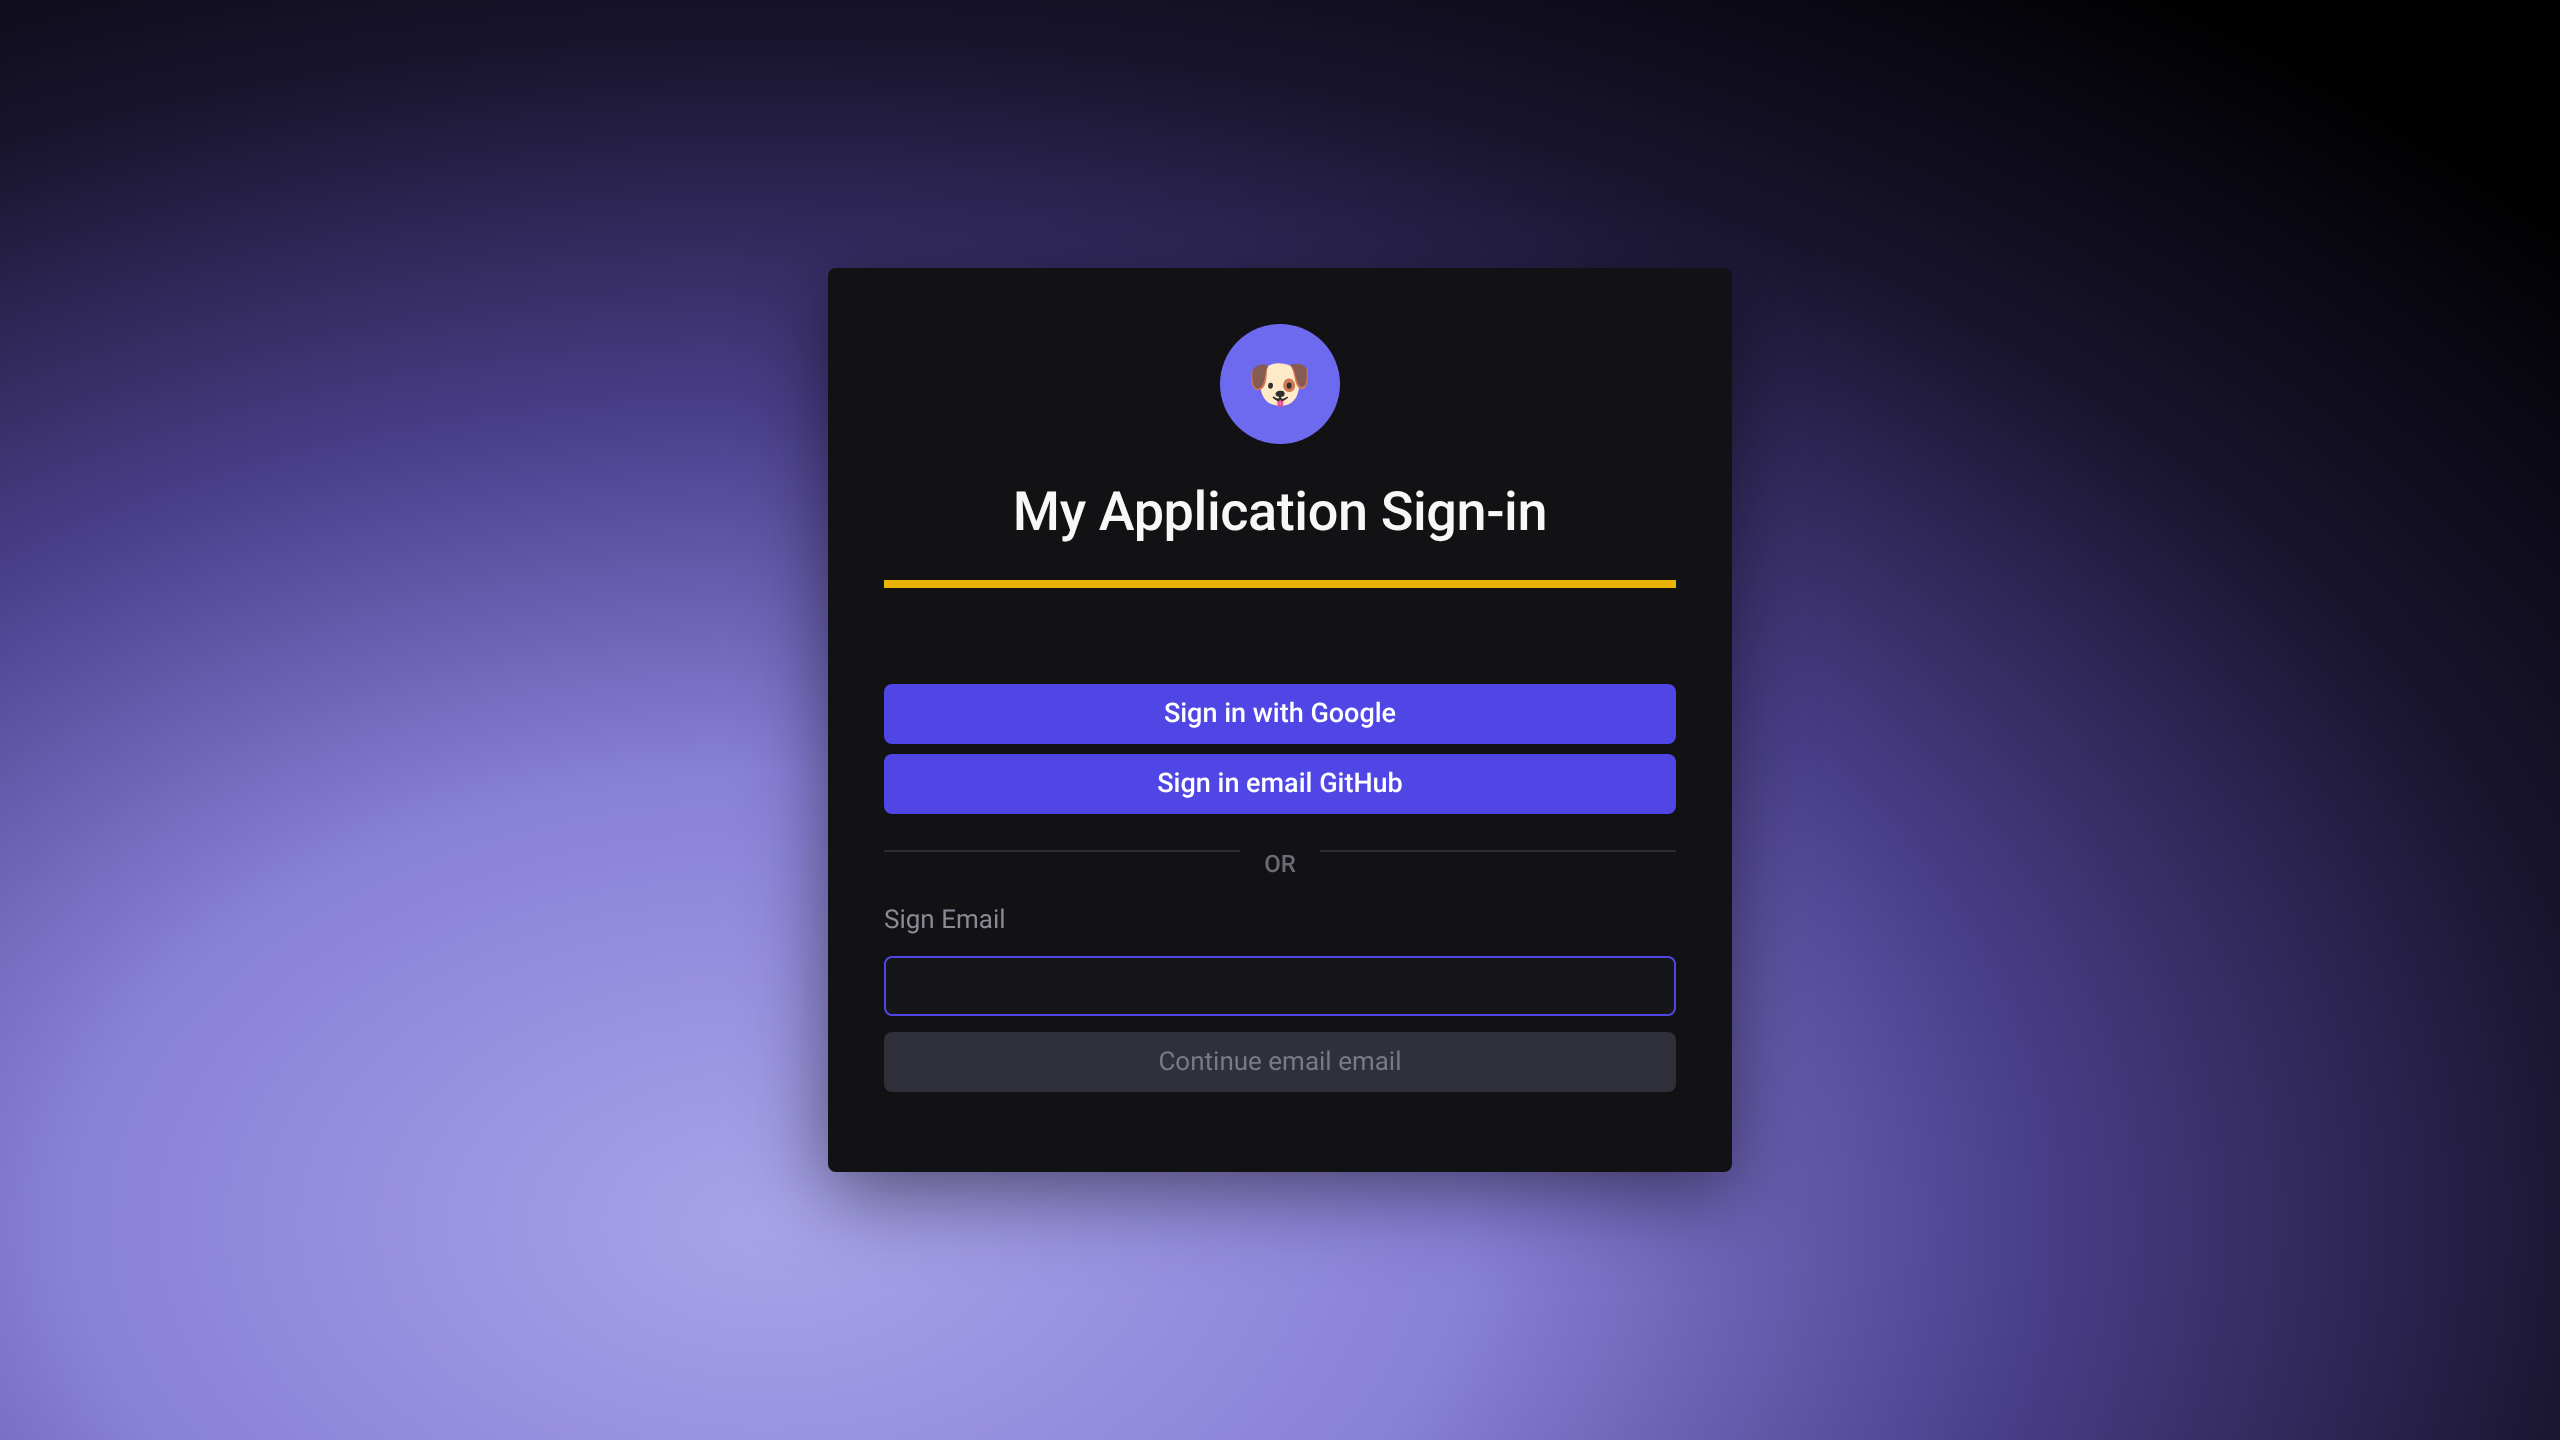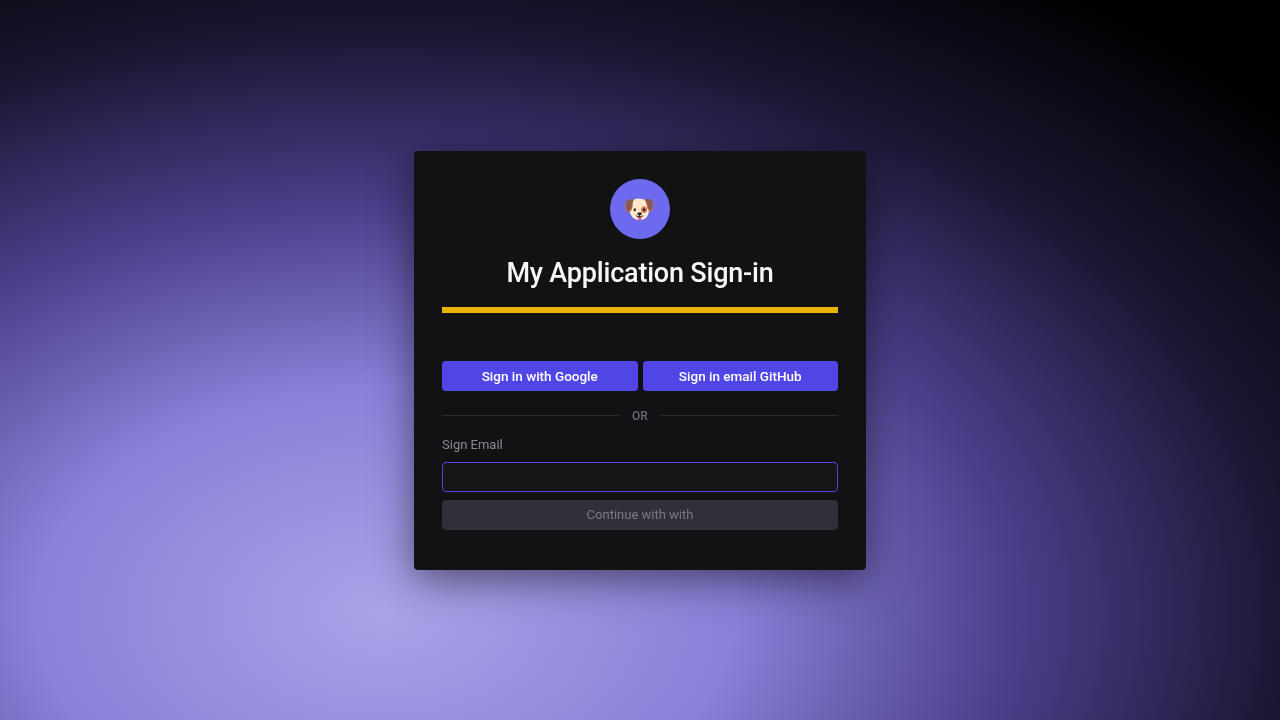--- a/index.html
+++ b/index.html
@@ -43,46 +43,47 @@
       justify-content: center;
       font-size: 26px;
     }
     
     .title {
       color: #f7f7f8;
       font-size: 27px;
       font-weight: 500;
       text-align: center;
       padding-bottom: 18px;
-      border-bottom: 6px solid #eab308;
+      border-bottom: 4px solid #eab308;
       letter-spacing: -0.2px;
     }
     
     .providers {
       margin-top: 48px;
       display: flex;
+      flex-direction: column;
       gap: 5px;
     }
     
     .provider-btn {
       width: 100%;
       height: 30px;
       background: #4f46e5;
       color: #ffffff;
       border: none;
       border-radius: 4px;
       font-size: 13.5px;
       font-weight: 500;
       cursor: pointer;
       font-family: inherit;
     }
     
     .divider {
       display: flex;
-      align-items: center;
+      align-items: flex-start;
       margin: 18px 0 14px 0;
       gap: 12px;
     }
     
     .divider-line {
       flex: 1;
       height: 1px;
       background: #2a2a30;
     }
     
@@ -152,15 +153,15 @@
   <div class="divider">
     <div class="divider-line"></div>
     <span class="divider-text">OR</span>
     <div class="divider-line"></div>
   </div>
   
   <label class="email-label">Sign Email</label>
   
   <input type="email" class="email-input" autofocus="" value="" style="">
   
-  <button class="continue-btn">Continue with with</button>
+  <button class="continue-btn">Continue email email</button>
   
 </div>
 
 </body></html>

